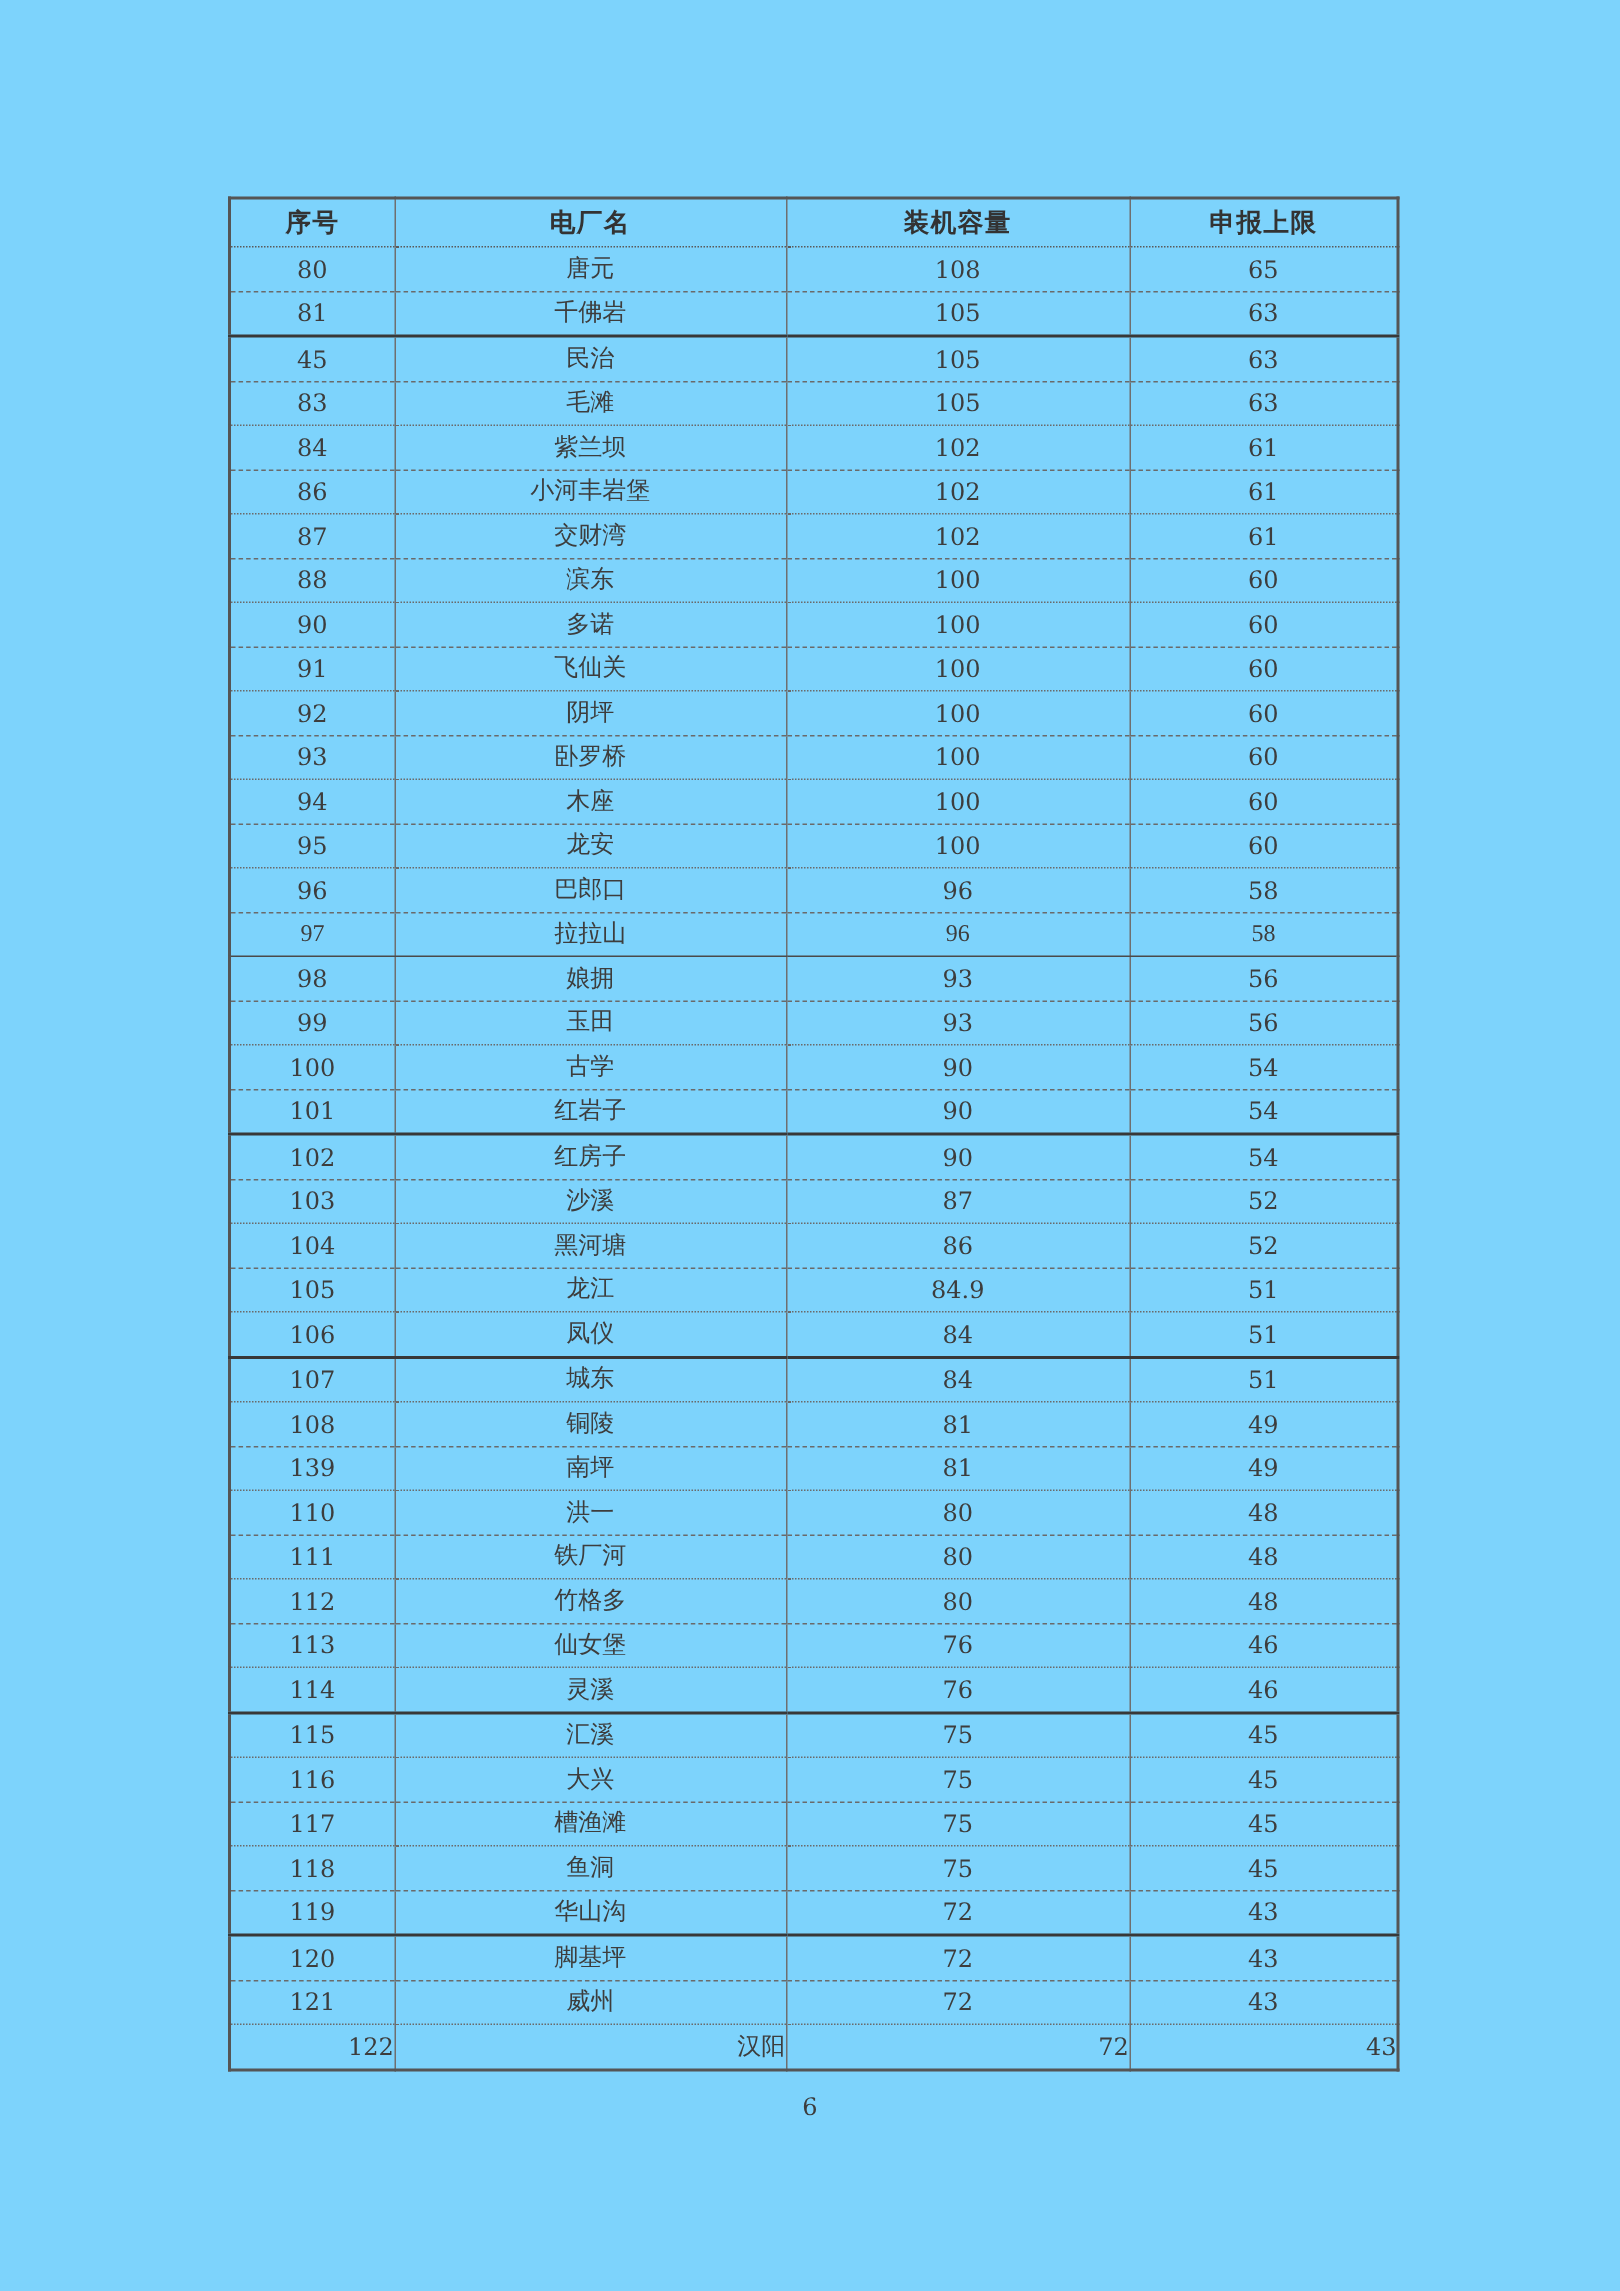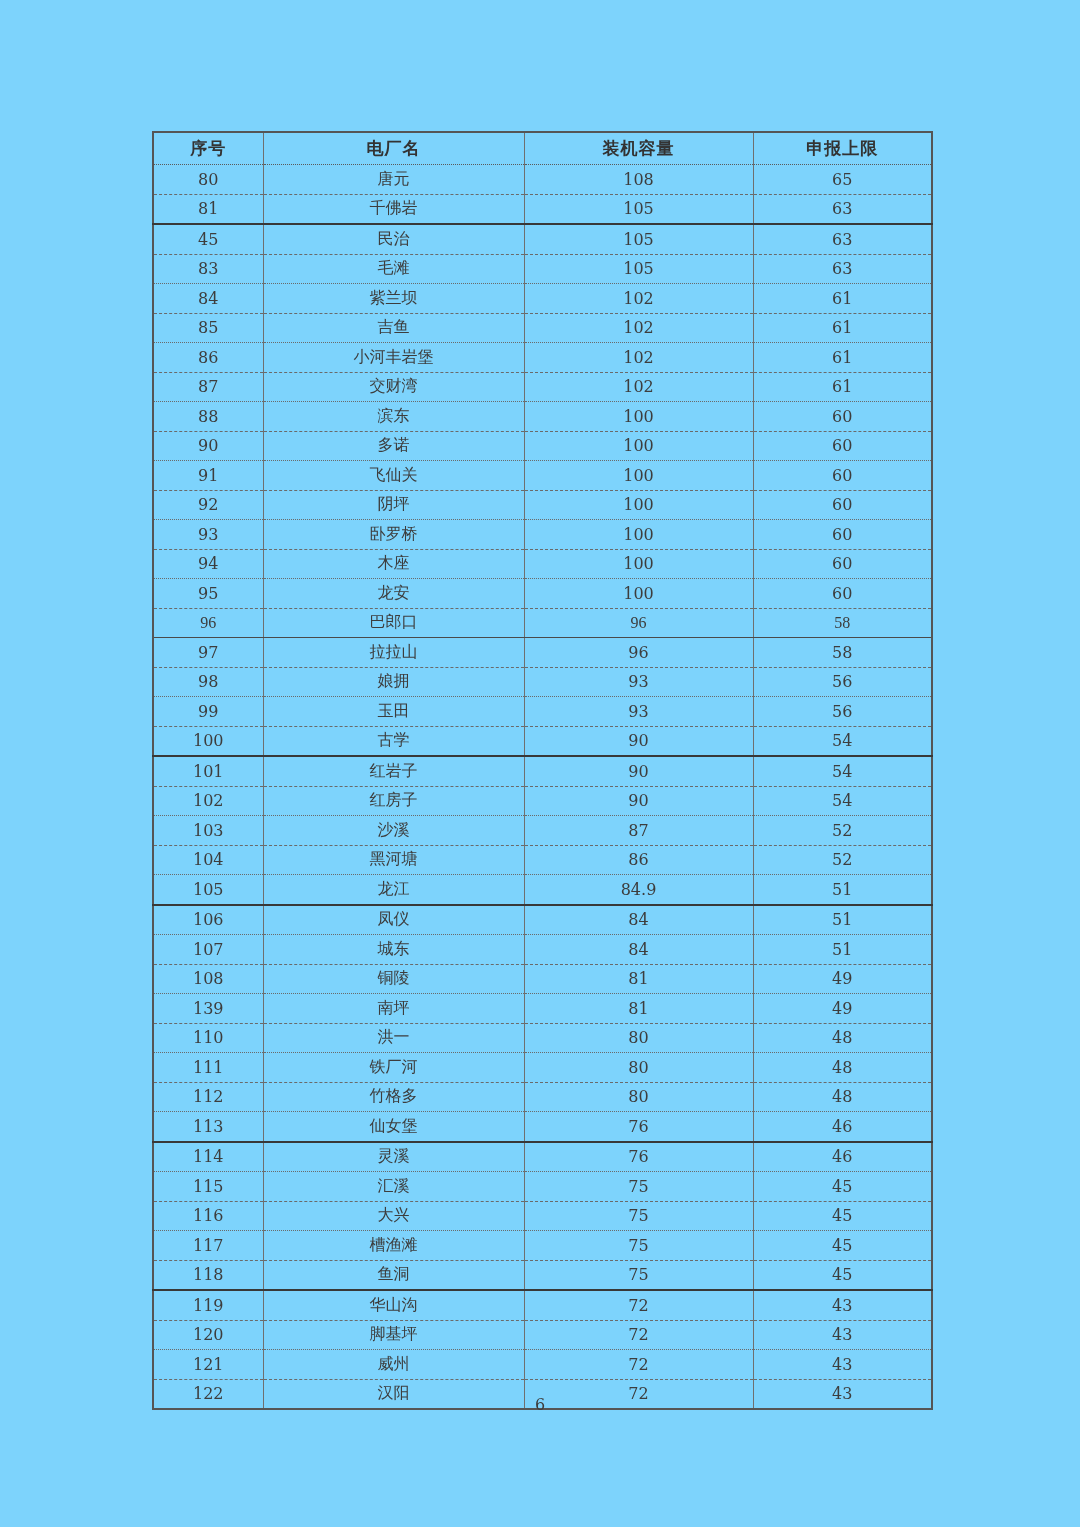--- a/index.html
+++ b/index.html
@@ -66,20 +66,21 @@
   tbody tr:nth-child(33) td,
   tbody tr:nth-child(38) td {
     border-bottom: 2px solid #383838;
   }
   tbody tr:nth-child(16) td {
     border-bottom: 1.5px solid #4a4a4a;
     font-family: Liberation Serif, serif;
   }
   tbody tr:last-child td {
     border-bottom: none;
+    text-align: right;
   }
   .page-number {
     position: absolute;
     top: 1395px;
     left: 0;
     width: 100%;
     text-align: center;
     font-size: 16px;
     color: #3d3d3d;
   }
@@ -130,26 +131,20 @@
         <td>105</td>
         <td>63</td>
       </tr>
         <tr>
         <td>84</td>
         <td>紫兰坝</td>
         <td>102</td>
         <td>61</td>
       </tr>
         <tr>
-        <td>85</td>
-        <td>吉鱼</td>
-        <td>102</td>
-        <td>61</td>
-      </tr>
-        <tr>
         <td>86</td>
         <td>小河丰岩堡</td>
         <td>102</td>
         <td>61</td>
       </tr>
         <tr>
         <td>87</td>
         <td>交财湾</td>
         <td>102</td>
         <td>61</td>

